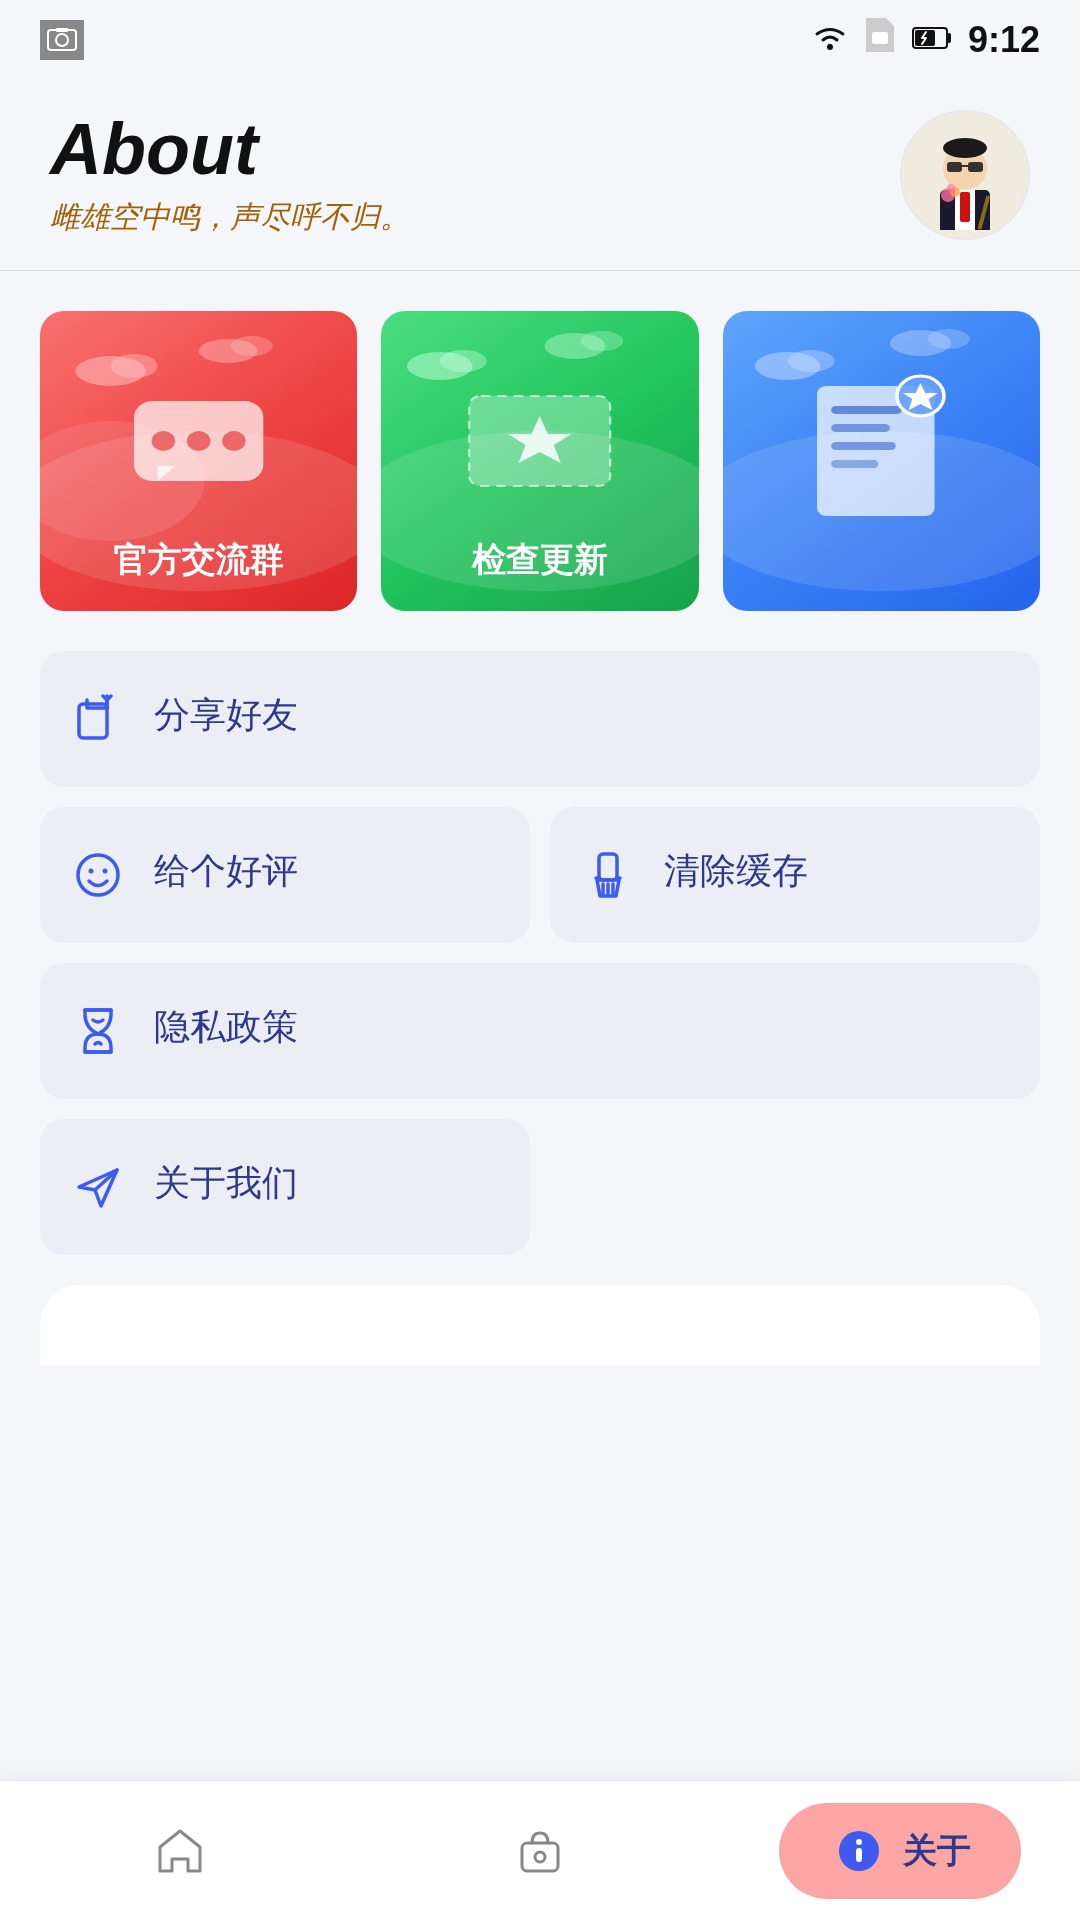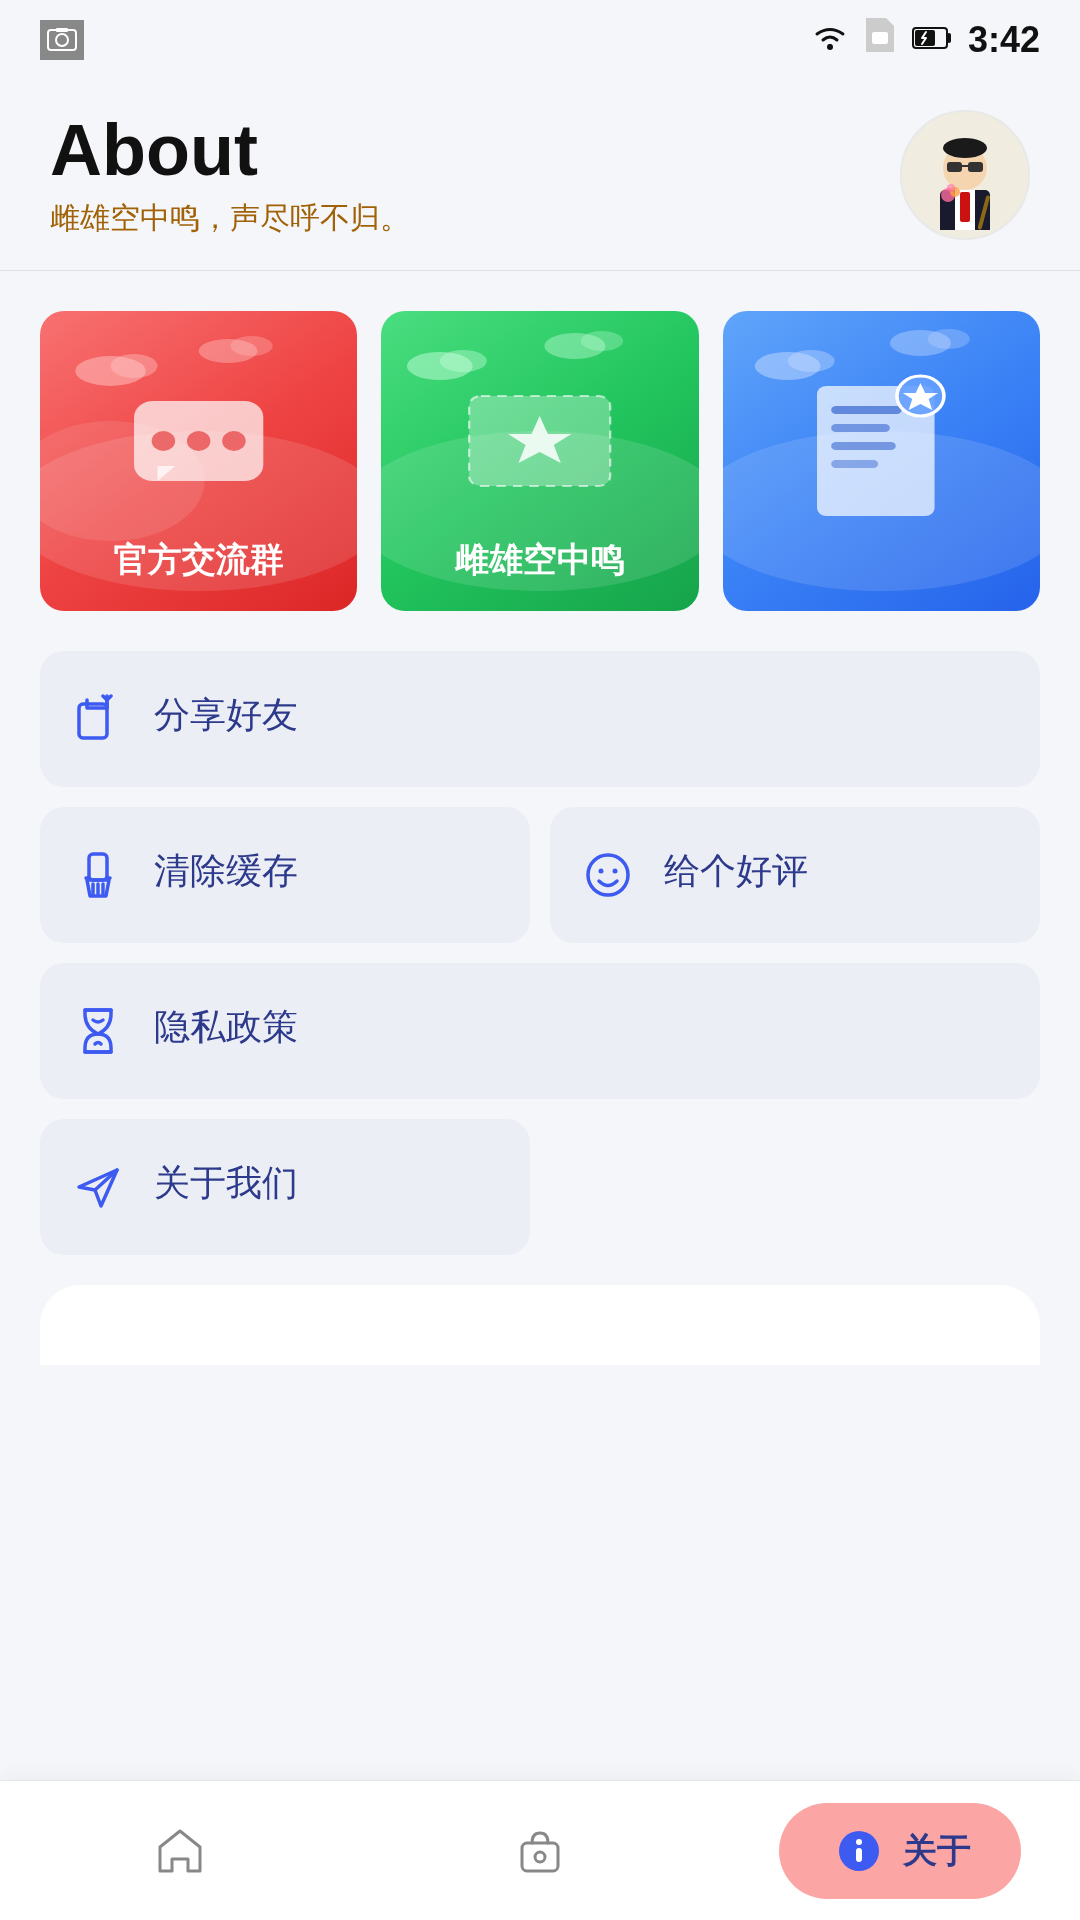--- a/index.html
+++ b/index.html
@@ -42,24 +42,24 @@
       font-size: 36px;
       font-weight: bold;
       color: #111;
     }
 
     
     .header {
       background: #f5f6fa;
       padding: 30px 50px 30px 50px;
       display: flex;
-      align-items: center;
       justify-content: space-between;
       border-bottom: 1px solid #e0e0e0;
       margin-bottom: 0;
+      font-style: italic;
     }
     .header-left {}
     .header-title {
       font-size: 72px;
       font-weight: 900;
       color: #111;
       line-height: 1.1;
     }
     .header-subtitle {
       font-size: 30px;
@@ -255,21 +255,21 @@
       </svg>
     </span>
     <span>
       <svg width="40" height="28" viewBox="0 0 40 28" fill="none">
         <rect x="1" y="4" width="34" height="20" rx="3" stroke="#111" stroke-width="2"></rect>
         <rect x="35" y="9" width="4" height="10" rx="2" fill="#111"></rect>
         <rect x="3" y="6" width="20" height="16" rx="2" fill="#111"></rect>
         <path d="M14 8 L10 14 L14 14 L10 20" stroke="white" stroke-width="2" fill="none" stroke-linecap="round" stroke-linejoin="round"></path>
       </svg>
     </span>
-    <span>3:42</span>
+    <span>9:12</span>
   </div>
 </div>
 
 <div class="header">
   <div class="header-left">
     <div class="header-title">About</div>
     <div class="header-subtitle">雌雄空中鸣，声尽呼不归。</div>
   </div>
   <div class="avatar-circle">
     <div class="avatar-img">
@@ -334,21 +334,21 @@
 
         <ellipse cx="50" cy="55" rx="28" ry="14" fill="rgba(200,255,220,0.5)"></ellipse>
         <ellipse cx="70" cy="50" rx="20" ry="11" fill="rgba(200,255,220,0.4)"></ellipse>
         <ellipse cx="165" cy="35" rx="26" ry="13" fill="rgba(200,255,220,0.4)"></ellipse>
         <ellipse cx="188" cy="30" rx="18" ry="10" fill="rgba(200,255,220,0.3)"></ellipse>
 
         <rect x="75" y="85" width="120" height="90" rx="10" fill="rgba(255,255,255,0.3)" stroke="rgba(255,255,255,0.6)" stroke-width="2" stroke-dasharray="8,6"></rect>
         <polygon points="135,105 142,123 162,123 147,134 153,152 135,141 117,152 123,134 108,123 128,123" fill="rgba(255,255,255,0.85)"></polygon>
       </svg>
     </div>
-    <div class="card-label">雌雄空中鸣</div>
+    <div class="card-label">检查更新</div>
   </div>
 
   <div class="card card-blue">
     <div class="card-decoration">
       <svg width="100%" height="100%" viewBox="0 0 270 300" preserveAspectRatio="none" style="position:absolute;top:0;left:0;">
         <ellipse cx="135" cy="200" rx="160" ry="80" fill="rgba(255,255,255,0.12)"></ellipse>
 
         <ellipse cx="55" cy="55" rx="28" ry="14" fill="rgba(200,220,255,0.5)"></ellipse>
         <ellipse cx="75" cy="50" rx="20" ry="11" fill="rgba(200,220,255,0.4)"></ellipse>
         <ellipse cx="168" cy="32" rx="26" ry="13" fill="rgba(200,220,255,0.4)"></ellipse>
@@ -377,43 +377,43 @@
           <path d="M14 6 L14 14 L34 14 L34 6" stroke="#3d5af1" fill="none"></path>
           <path d="M30 2 L34 6 L38 2" stroke="#3d5af1" fill="none"></path>
           <line x1="34" y1="2" x2="34" y2="14"></line>
         </svg>
       </div>
       <span class="btn-text">分享好友</span>
     </button>
   </div>
 
   <div class="buttons-row">
+    <button class="btn-item">
+      <div class="btn-icon">
+        <svg viewBox="0 0 50 50" fill="none" stroke="#3d5af1" stroke-width="3.5" stroke-linecap="round" stroke-linejoin="round">
+          <circle cx="25" cy="25" r="20"></circle>
+          <circle cx="18" cy="21" r="2.5" fill="#3d5af1" stroke="none"></circle>
+          <circle cx="32" cy="21" r="2.5" fill="#3d5af1" stroke="none"></circle>
+          <path d="M16 31 Q25 40 34 31" fill="none"></path>
+        </svg>
+      </div>
+      <span class="btn-text">给个好评</span>
+    </button>
     <button class="btn-item">
       <div class="btn-icon">
         <svg viewBox="0 0 50 50" fill="none" stroke="#3d5af1" stroke-width="3.5" stroke-linecap="round" stroke-linejoin="round">
           <rect x="16" y="4" width="18" height="26" rx="4"></rect>
           <path d="M13 28 L16 28 M34 28 L37 28"></path>
           <path d="M14 30 L36 30 L33 46 L17 46 Z"></path>
           <line x1="20" y1="34" x2="20" y2="44"></line>
           <line x1="25" y1="34" x2="25" y2="44"></line>
           <line x1="30" y1="34" x2="30" y2="44"></line>
         </svg>
       </div>
       <span class="btn-text">清除缓存</span>
-    </button>
-    <button class="btn-item">
-      <div class="btn-icon">
-        <svg viewBox="0 0 50 50" fill="none" stroke="#3d5af1" stroke-width="3.5" stroke-linecap="round" stroke-linejoin="round">
-          <circle cx="25" cy="25" r="20"></circle>
-          <circle cx="18" cy="21" r="2.5" fill="#3d5af1" stroke="none"></circle>
-          <circle cx="32" cy="21" r="2.5" fill="#3d5af1" stroke="none"></circle>
-          <path d="M16 31 Q25 40 34 31" fill="none"></path>
-        </svg>
-      </div>
-      <span class="btn-text">给个好评</span>
     </button>
   </div>
 
   <div class="buttons-row">
     <button class="btn-item">
       <div class="btn-icon">
         <svg viewBox="0 0 50 50" fill="none" stroke="#3d5af1" stroke-width="3.5" stroke-linecap="round" stroke-linejoin="round">
           <path d="M12 4 L38 4 L38 8 Q38 22 25 28 Q12 22 12 8 Z"></path>
           <path d="M12 46 L38 46 L38 42 Q38 28 25 28 Q12 28 12 42 Z"></path>
           <line x1="12" y1="4" x2="38" y2="4"></line>

